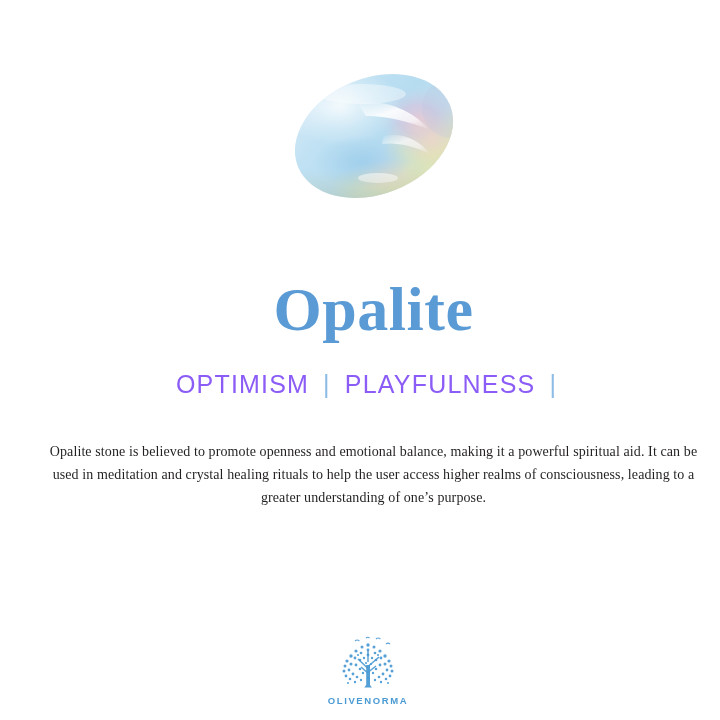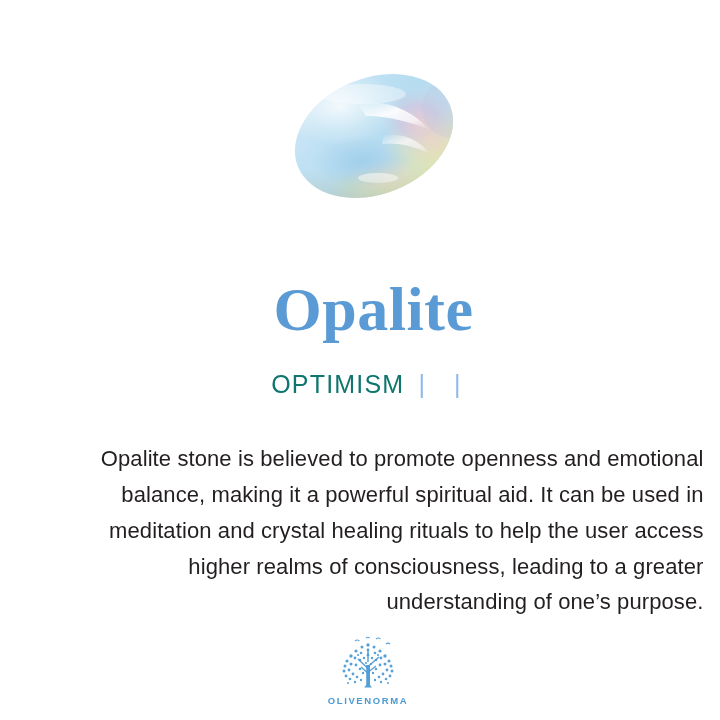--- a/index.html
+++ b/index.html
@@ -62,35 +62,35 @@
     align-items: center;
     justify-content: center;
     font-family: "Liberation Sans", sans-serif;
     font-size: 25px;
     font-weight: 300;
     color: #6aa8dd;
     letter-spacing: 1.2px;
     white-space: nowrap;
   }
   .keyword {
-    color: #0f766e;
+    color: #8b5cf6;
   }
   .kw-sep {
     color: #8cbbe6;
     margin: 0 14px;
     font-weight: 300;
   }
 
   
   .description {
     margin-top: 42px;
     width: 660px;
-    text-align: right;
-    font-family: Liberation Sans, sans-serif;
-    font-size: 22px;
+    text-align: center;
+    font-family: Liberation Serif, serif;
+    font-size: 14px;
     line-height: 1.63;
     color: #231f20;
     letter-spacing: 0.1px;
   }
 
   
   .brand {
     position: absolute;
     left: 16px;
     right: 0;
@@ -204,20 +204,21 @@
         <ellipse cx="186" cy="50" rx="30" ry="30" fill="#b9c6de" opacity="0.22"></ellipse>
       </g>
     </svg>
   </div>
 
   <h1 class="title">Opalite</h1>
 
   <div class="keywords">
     <span class="keyword">OPTIMISM</span>
     <span class="kw-sep">|</span>
+    <span class="keyword">PLAYFULNESS</span>
     <span class="kw-sep">|</span>
   </div>
 
   <p class="description">Opalite stone is believed to promote openness and emotional balance, making it a powerful spiritual aid. It can be used in meditation and crystal healing rituals to help the user access higher realms of consciousness, leading to a greater understanding of one’s purpose.</p>
 
   <div class="brand">
     <svg class="brand-mark" viewBox="0 0 74 58" aria-hidden="true">
       <g fill="#4a9ad4">
 
         <path d="M35.2 30 L35.2 50 L33.2 52.5 L41.0 52.5 L39.0 50 L39.0 30 Z" opacity="0.95"></path>

